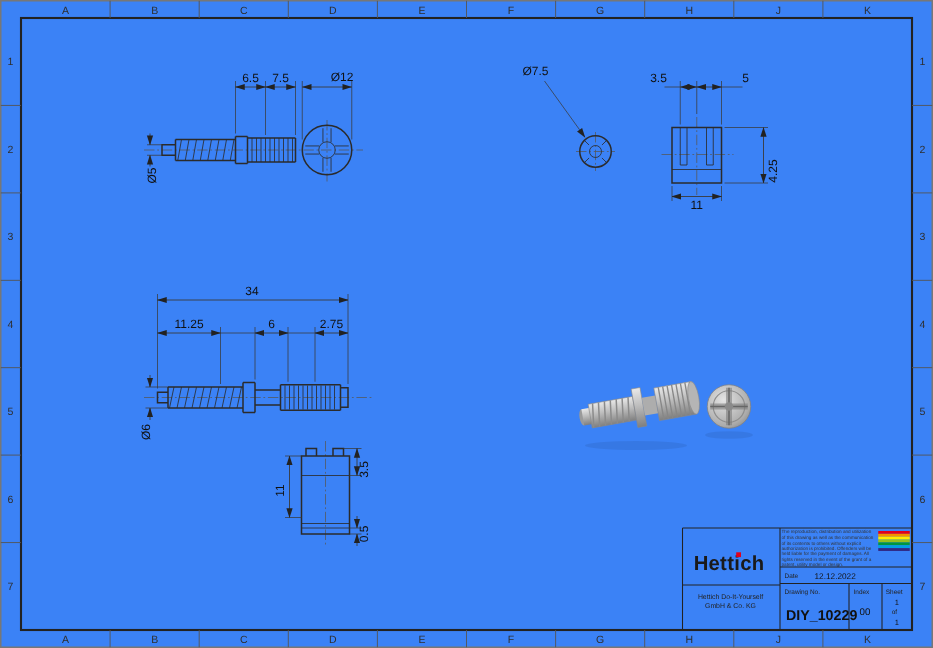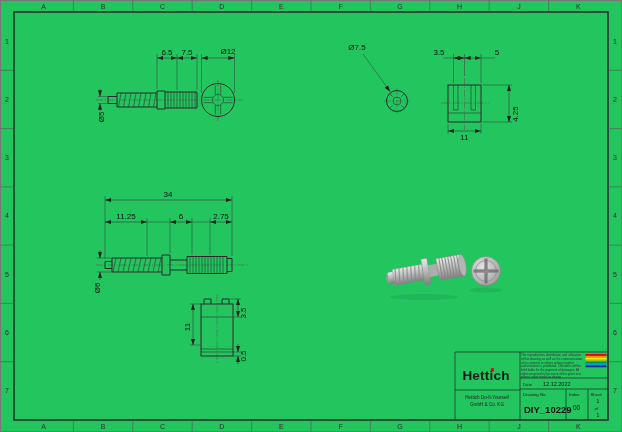--- a/index.html
+++ b/index.html
@@ -1,16 +1,16 @@
 <!DOCTYPE html>
 <html><head>
 <meta charset="utf-8">
 <style>
   html,body{margin:0;padding:0;background:#ffffff;}
-  .sheet{width:622px;height:432px;background:#22c55e;position:relative;overflow:hidden;}
+  .sheet{width:622px;height:432px;background:#3b82f6;position:relative;overflow:hidden;}
   svg text{font-family:"Liberation Sans","DejaVu Sans",sans-serif;fill:#1a1a1a;}
   .grid-ref{font-size:7px;text-anchor:middle;fill:#2e2e2e;}
   .dtx{font-size:8px;text-anchor:middle;fill:#111;}
   .part{fill:none;stroke:#2b2b2b;stroke-width:1;}
   .thin{fill:none;stroke:#2b2b2b;stroke-width:0.55;}
   .ext{fill:none;stroke:#3a3a3a;stroke-width:0.5;}
   .dim{fill:none;stroke:#3a3a3a;stroke-width:0.6;}
   .cl{fill:none;stroke:#555;stroke-width:0.5;stroke-dasharray:7 1.8 1.2 1.8;}
   .frame-outer{fill:none;stroke:#777;stroke-width:1;}
   .frame-inner{fill:none;stroke:#222;stroke-width:1.4;}

